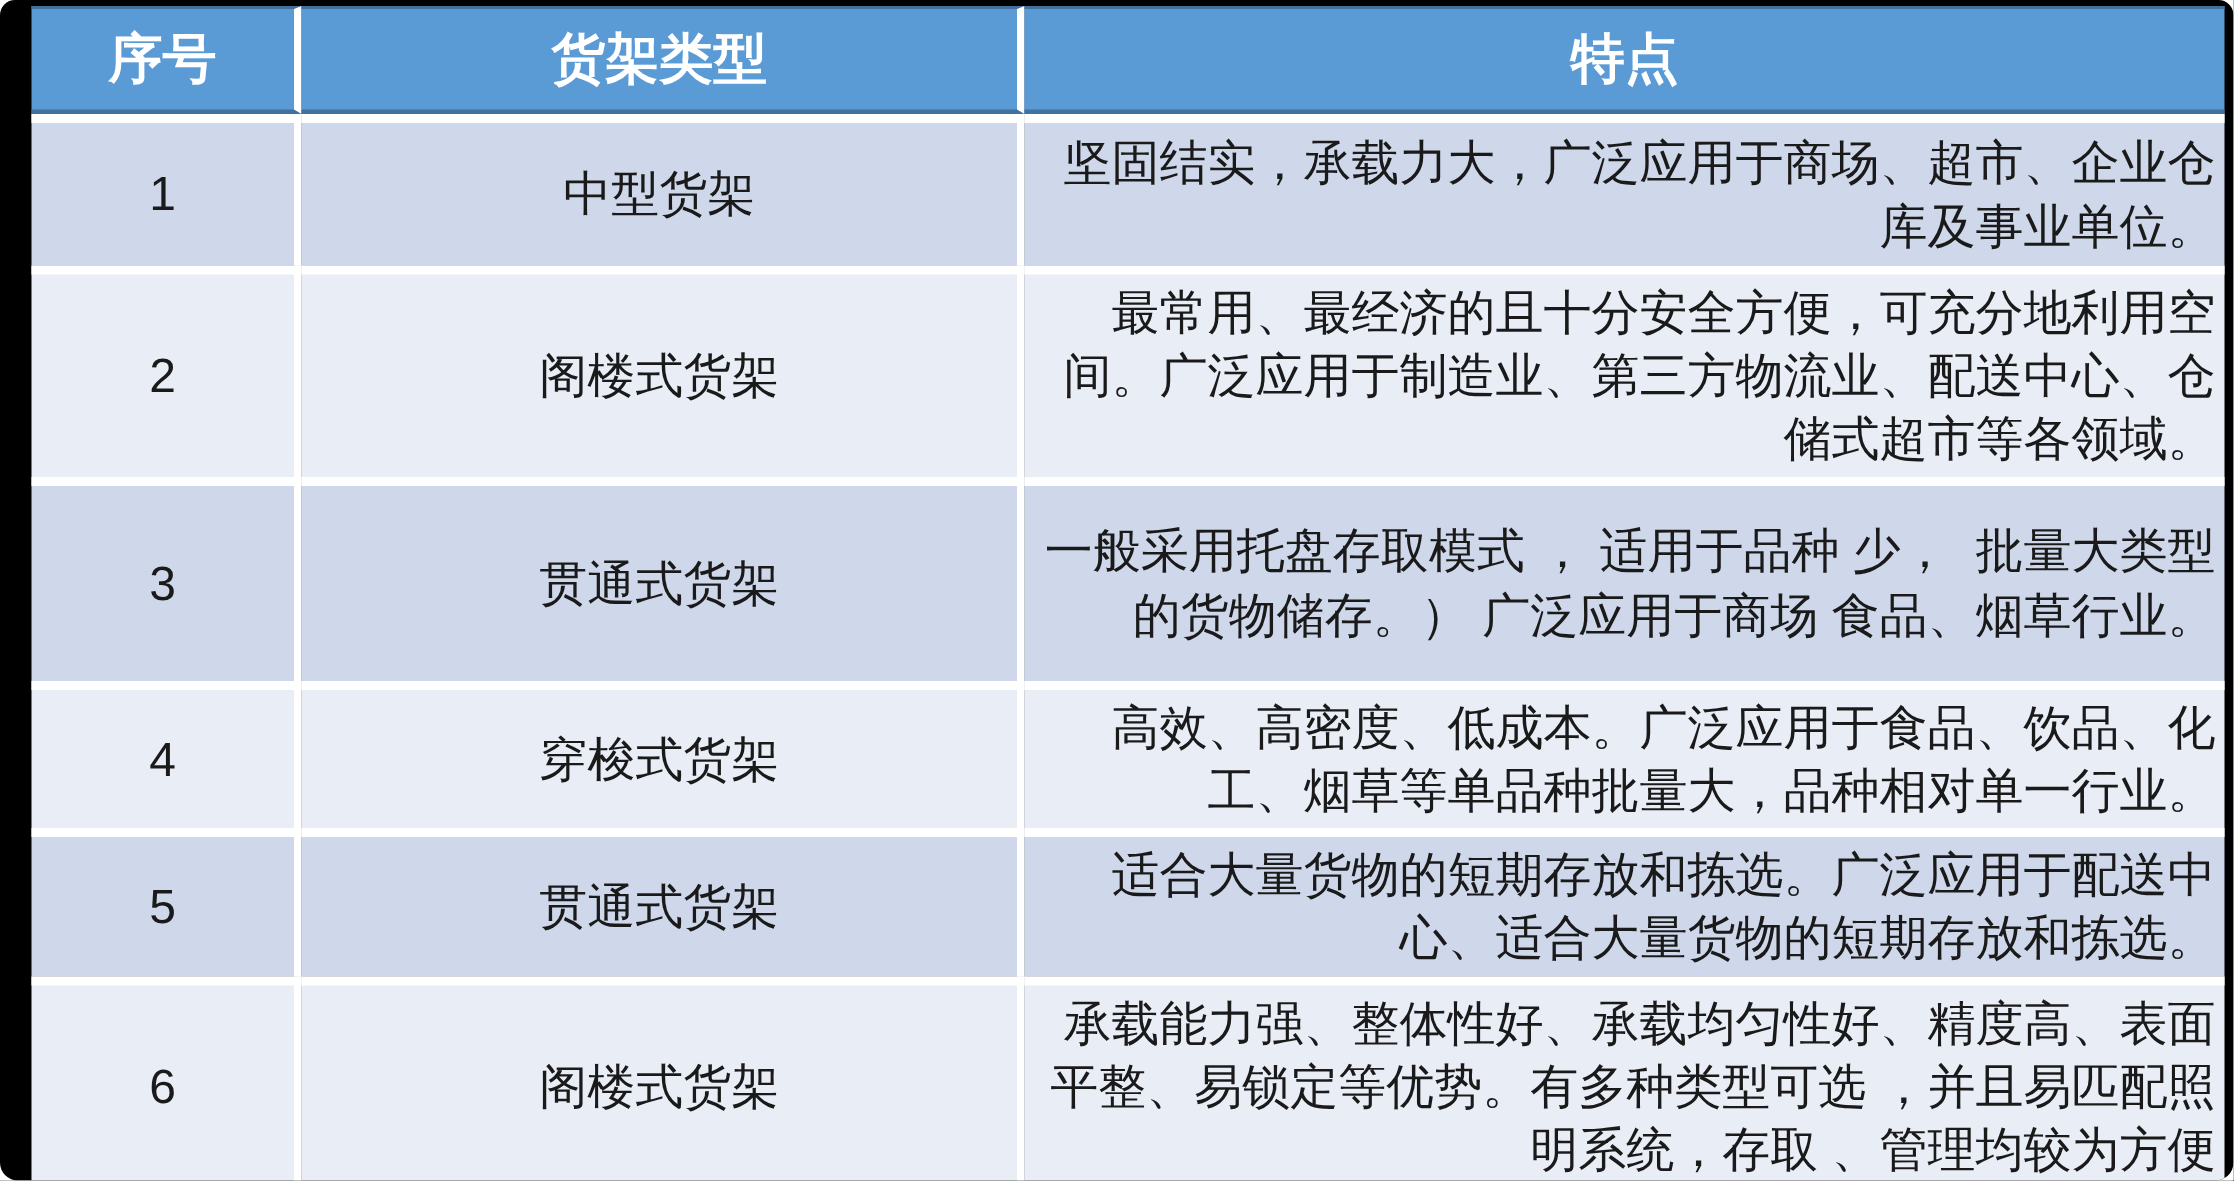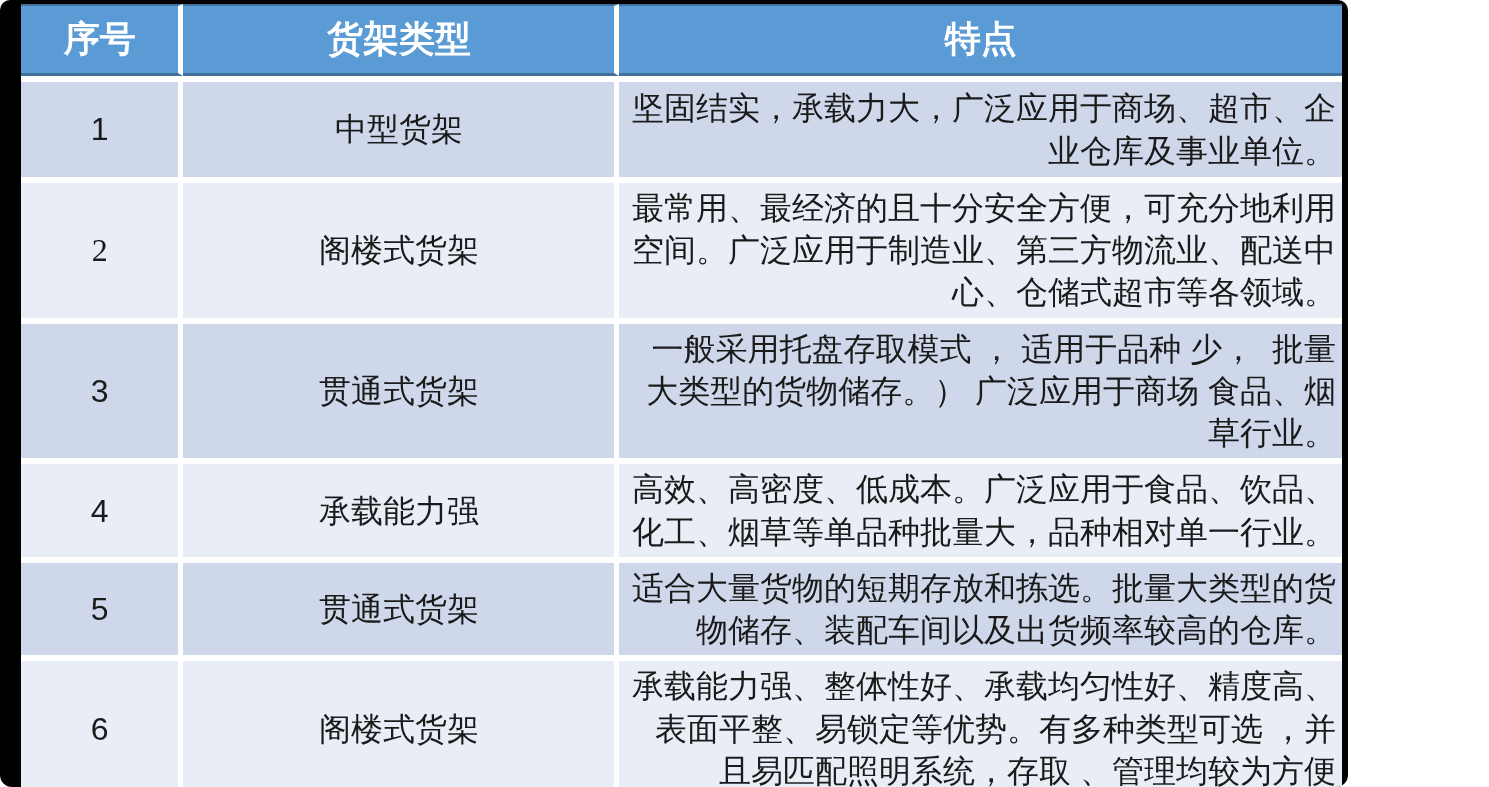--- a/index.html
+++ b/index.html
@@ -11,21 +11,21 @@
     --gap: #FFFFFF;
     --header-text: #FFFFFF;
     --body-text: #1A1A1A;
   }
   * { margin: 0; padding: 0; box-sizing: border-box; }
   html, body {
     font-family: "Liberation Sans", "DejaVu Sans", sans-serif;
     background: #ffffff;
   }
   .frame {
-    width: 1348px;
+    width: 1489px;
     height: 787px;
     background: var(--frame);
     border-radius: 10px 10px 12px 12px;
     padding: 4px 6px 13px 21px;
     overflow: hidden;
   }
   table {
     width: 100%;
     height: 100%;
     border-collapse: separate;
@@ -62,21 +62,21 @@
   }
   td.col-features {
     text-align: right;
     padding: 4px 6px 4px 8px;
     white-space: pre-wrap;
   }
   tbody tr:nth-child(odd)  td { background: var(--row-odd-bg); }
   tbody tr:nth-child(even) td { background: var(--row-even-bg); }
 
   tbody tr:nth-child(1) td { height: 101px; }
-  tbody tr:nth-child(2) td { height: 136px; font-family: Liberation Serif, serif; }
+  tbody tr:nth-child(2) td { height: 136px; }
   tbody tr:nth-child(3) td { height: 136px; }
   tbody tr:nth-child(4) td { height: 92px;  }
   tbody tr:nth-child(5) td { height: 98px;  }
   tbody tr:nth-child(6) td { height: 127px; }
 </style>
 </head>
 <body>
 
 <div class="frame">
   <table>
@@ -103,27 +103,27 @@
           <td class="col-type">阁楼式货架</td>
           <td class="col-features">最常用、最经济的且十分安全方便，可充分地利用空间。广泛应用于制造业、第三方物流业、配送中心、仓储式超市等各领域。</td>
         </tr>
         <tr>
           <td class="col-index">3</td>
           <td class="col-type">贯通式货架</td>
           <td class="col-features">一般采用托盘存取模式 ， 适用于品种 少，  批量大类型的货物储存。） 广泛应用于商场 食品、烟草行业。</td>
         </tr>
         <tr>
           <td class="col-index">4</td>
-          <td class="col-type">承载能力强</td>
+          <td class="col-type">穿梭式货架</td>
           <td class="col-features">高效、高密度、低成本。广泛应用于食品、饮品、化工、烟草等单品种批量大，品种相对单一行业。</td>
         </tr>
         <tr>
           <td class="col-index">5</td>
           <td class="col-type">贯通式货架</td>
-          <td class="col-features">适合大量货物的短期存放和拣选。批量大类型的货物储存、装配车间以及出货频率较高的仓库。</td>
+          <td class="col-features">适合大量货物的短期存放和拣选。广泛应用于配送中心、适合大量货物的短期存放和拣选。</td>
         </tr>
         <tr>
           <td class="col-index">6</td>
           <td class="col-type">阁楼式货架</td>
           <td class="col-features">承载能力强、整体性好、承载均匀性好、精度高、表面平整、易锁定等优势。有多种类型可选 ，并且易匹配照明系统，存取 、管理均较为方便</td>
         </tr>
       </tbody>
   </table>
 </div>
 

